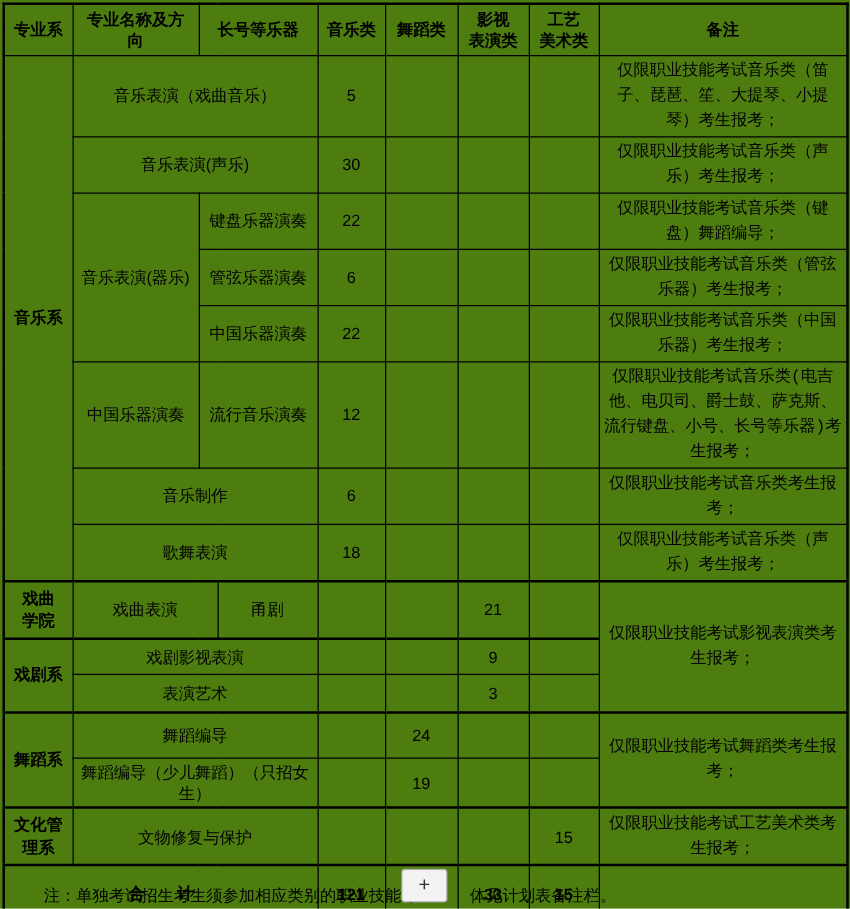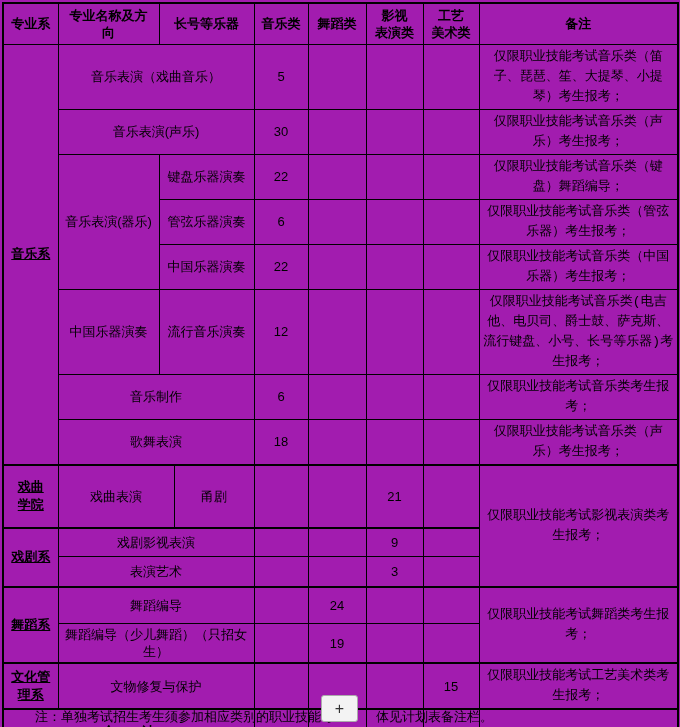--- a/index.html
+++ b/index.html
@@ -1,21 +1,21 @@
 <!DOCTYPE html>
 <html><head>
 <meta charset="utf-8">
 <style>
   * { margin: 0; padding: 0; box-sizing: border-box; }
   html, body { background: #ffffff; }
   .page {
     position: relative;
     width: 680px;
     height: 727px;
-    background: #a21caf;
+    background: #4d7c0f;
     font-family: "Liberation Sans", sans-serif;
     color: #000000;
     overflow: hidden;
   }
   table.plan {
     position: absolute;
     left: 2px;
     top: 2px;
     width: 676px;
     border-collapse: collapse;
@@ -32,21 +32,20 @@
   }
   table.plan th {
     font-weight: bold;
     white-space: pre-line;
     line-height: 17px;
   }
   td.dept {
     font-weight: bold;
     white-space: pre-line;
     line-height: 18px;
-    text-decoration: underline;
   }
   td.remark {
     text-align: left;
     padding: 3px 5px;
     line-height: 20px;
     font-family: Liberation Mono, monospace;
   }
   td.name-cell { line-height: 17px; }
   td.tight { font-size: 12px; padding: 0 1px; }
   tr.thick-top > td { border-top: 2px solid #000000; }
@@ -177,21 +176,21 @@
 
     <tr style="height:38px">
       <td colspan="3" class="name-cell">歌舞表演</td>
       <td>18</td>
       <td></td>
       <td></td>
       <td></td>
       <td class="remark">仅限职业技能考试音乐类（声乐）考生报考；</td>
     </tr>
 
-    <tr style="height:63px" class="thick-top">
+    <tr style="height:46px" class="thick-top">
       <td class="dept">戏曲
 学院</td>
       <td colspan="2" class="name-cell">戏曲表演</td>
       <td class="name-cell">甬剧</td>
       <td></td>
       <td></td>
       <td>21</td>
       <td></td>
       <td rowspan="3" class="remark">仅限职业技能考试影视表演类考生报考；</td>
     </tr>

